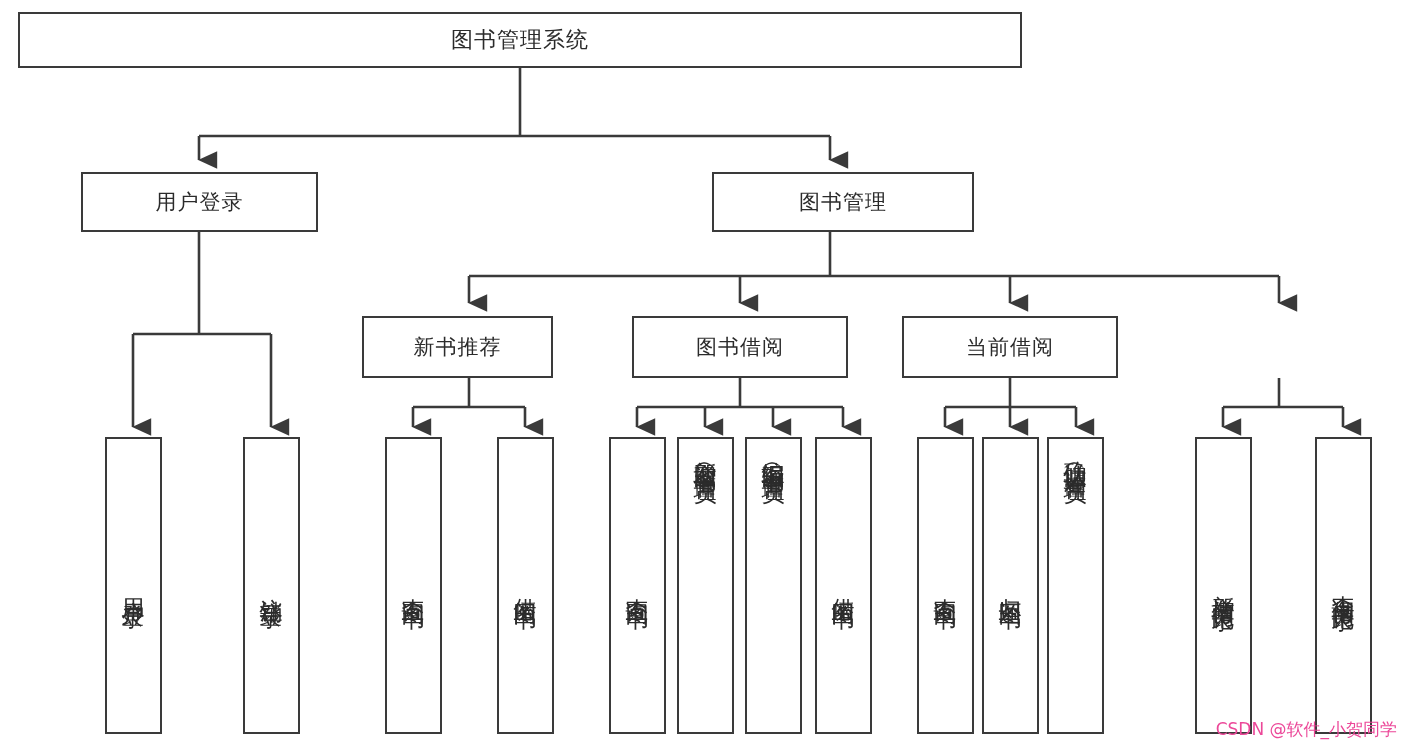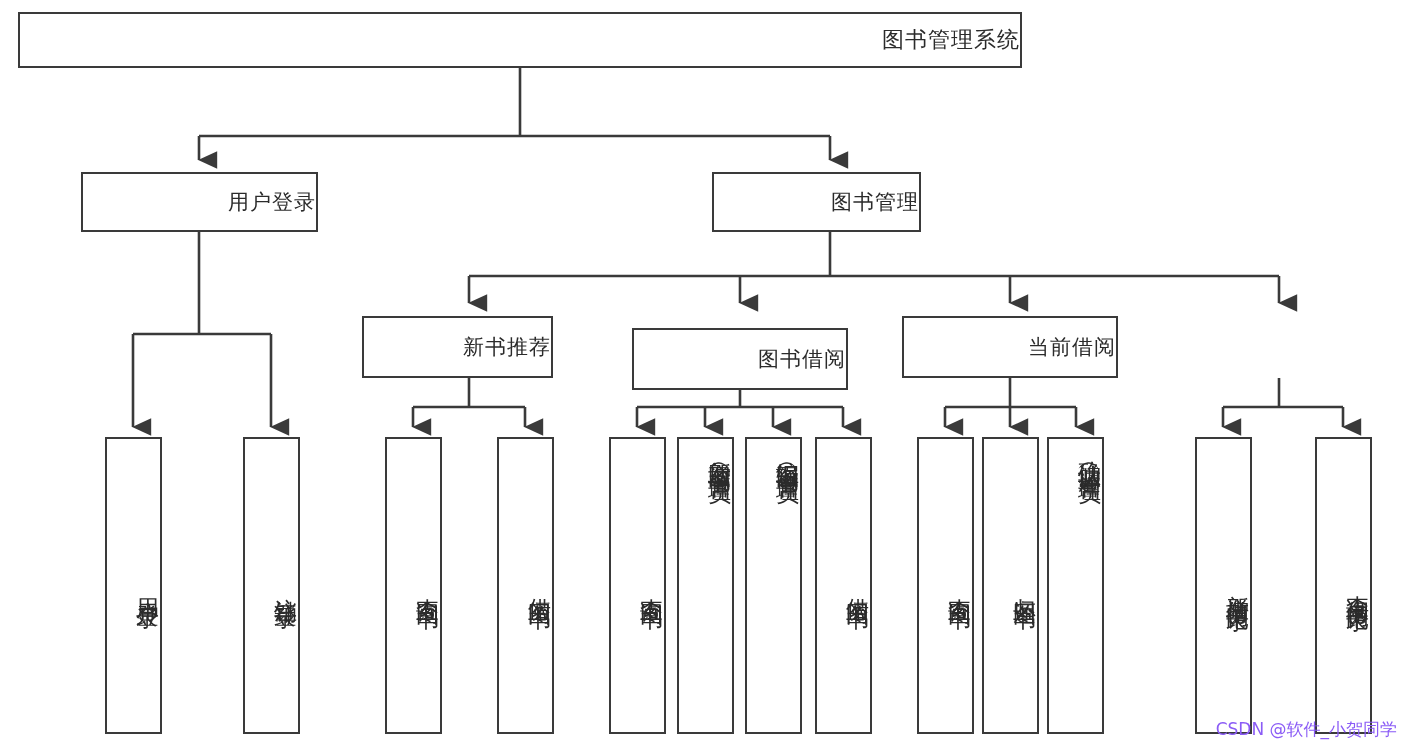--- a/index.html
+++ b/index.html
@@ -25,21 +25,21 @@
     height: 747px;
     pointer-events: none;
   }
   .node {
     position: absolute;
     box-sizing: border-box;
     background: #ffffff;
     border: 2px solid #3a3a3a;
     display: flex;
     align-items: center;
-    justify-content: flex-end;
+    justify-content: center;
     color: #2b2b2b;
     z-index: 2;
   }
   .node .lbl {
     display: block;
     text-align: center;
     line-height: 1.18;
     white-space: nowrap;
   }
   
@@ -66,21 +66,21 @@
   }
   .node.v.centered {
     align-items: center;
     padding-top: 0;
   }
   #watermark {
     position: absolute;
     right: 8px;
     bottom: 6px;
     font-size: 17px;
-    color: #8b5cf6;
+    color: #ec4899;
     z-index: 5;
     white-space: nowrap;
     font-family: "DejaVu Sans", "Liberation Sans", sans-serif;
   }
 </style>
 </head>
 <body>
 
 <div id="canvas">
 
@@ -134,28 +134,28 @@
     </g>
   </svg>
 
   <div class="node h root" style="left:18px; top:12px; width:1004px; height:56px;">
     <span class="lbl">图书管理系统</span>
   </div>
 
   <div class="node h" style="left:81px; top:172px; width:237px; height:60px;">
     <span class="lbl">用户登录</span>
   </div>
-  <div class="node h" style="left:712px; top:172px; width:209px; height:60px;">
+  <div class="node h" style="left:712px; top:172px; width:262px; height:60px;">
     <span class="lbl">图书管理</span>
   </div>
 
   <div class="node h" style="left:362px; top:316px; width:191px; height:62px;">
     <span class="lbl">新书推荐</span>
   </div>
-  <div class="node h" style="left:632px; top:328px; width:216px; height:62px;">
+  <div class="node h" style="left:632px; top:316px; width:216px; height:62px;">
     <span class="lbl">图书借阅</span>
   </div>
   <div class="node h" style="left:902px; top:316px; width:216px; height:62px;">
     <span class="lbl">当前借阅</span>
   </div>
 
   <div class="node v centered" style="left:105px; top:437px; width:57px; height:297px;">
     <span class="lbl">用户登录</span>
   </div>
   <div class="node v centered" style="left:243px; top:437px; width:57px; height:297px;">

